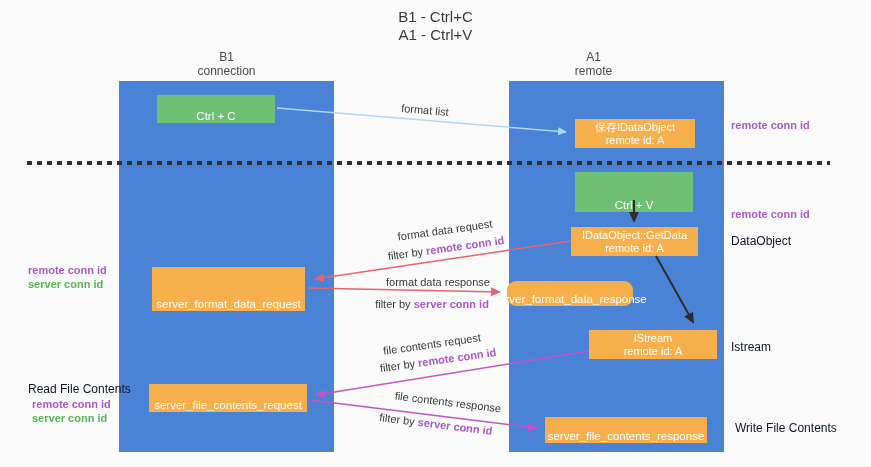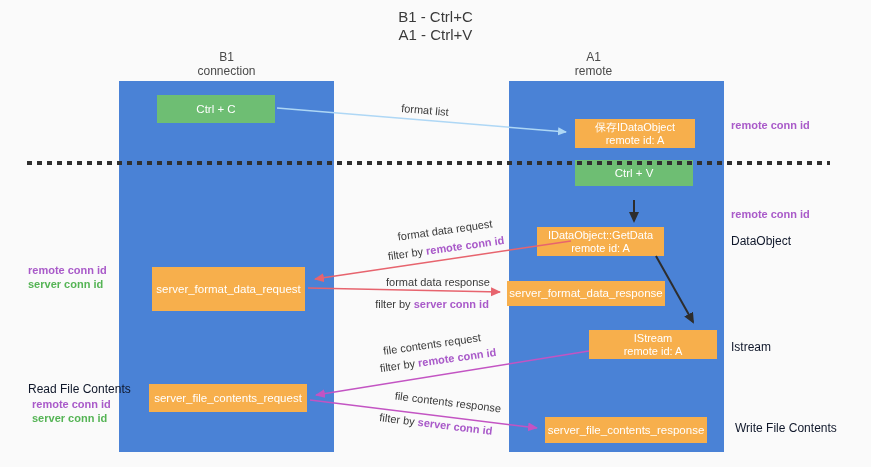--- a/index.html
+++ b/index.html
@@ -20,28 +20,28 @@
 
   .dashline { position:absolute; left:27px; top:161px; width:803px; height:4px;
         background:repeating-linear-gradient(90deg,#2f2f2f 0 5px,rgba(0,0,0,0) 5px 10px);
         z-index:5; }
 
   .node { position:absolute; display:flex; flex-direction:column; justify-content:center;
           align-items:center; color:#ffffff; text-align:center; z-index:4;
           font-size:11px; line-height:13px; }
   .green  { background:#6ebe73; }
   .orange { background:#f7af4c; }
-  .single { font-size:11.5px; }
+  .single { font-size:11.5px;justify-content:flex-end; }
 
   .n-ctrl-c   { left:157px; top:95px;  width:118px; height:28px; }
   .n-save     { left:575px; top:119px; width:120px; height:29px;align-items:center; }
-  .n-ctrl-v   { left:575px; top:160px; width:118px; height:26px; }
-  .n-getdata  { left:537px; top:227px; width:127px; height:29px; }
+  .n-ctrl-v   { left:575px; top:172px; width:118px; height:40px; }
+  .n-getdata  { left:571px; top:227px; width:127px; height:29px; }
   .n-fmt-req  { left:152px; top:267px; width:153px; height:44px; }
-  .n-fmt-res  { left:507px; top:281px; width:158px; height:25px; }
+  .n-fmt-res  { left:507px; top:281px; width:126px; height:25px;border-radius:9px; }
   .n-istream  { left:589px; top:330px; width:128px; height:29px; }
   .n-file-req { left:149px; top:384px; width:158px; height:28px; }
   .n-file-res { left:545px; top:417px; width:162px; height:26px; }
 
   svg.arrows { position:absolute; left:0; top:0; z-index:6; pointer-events:none; }
 
   .alabel { position:absolute; white-space:nowrap; font-size:11px; color:#3a3a3a;
             transform:translate(-50%,-50%); z-index:7; }
   .rot-n8 { transform:translate(-50%,-50%) rotate(-8deg); }
   .rot-p5 { transform:translate(-50%,-50%) rotate(5deg); }

